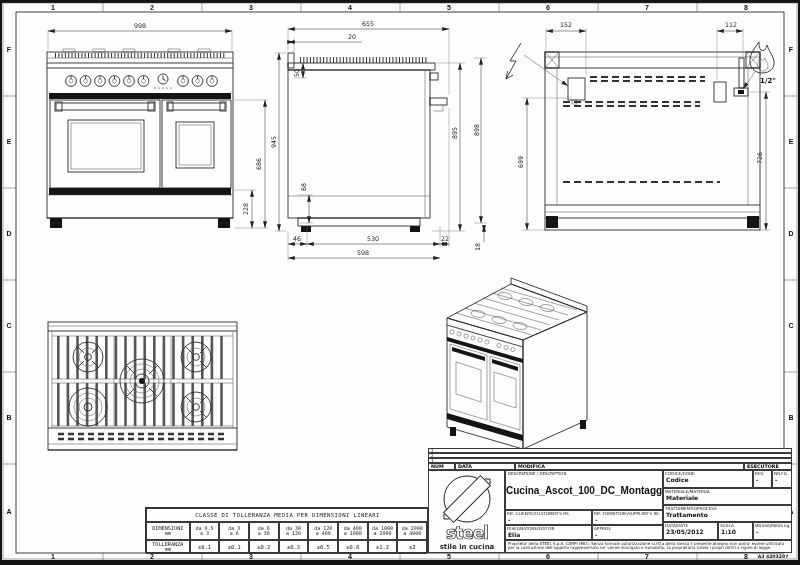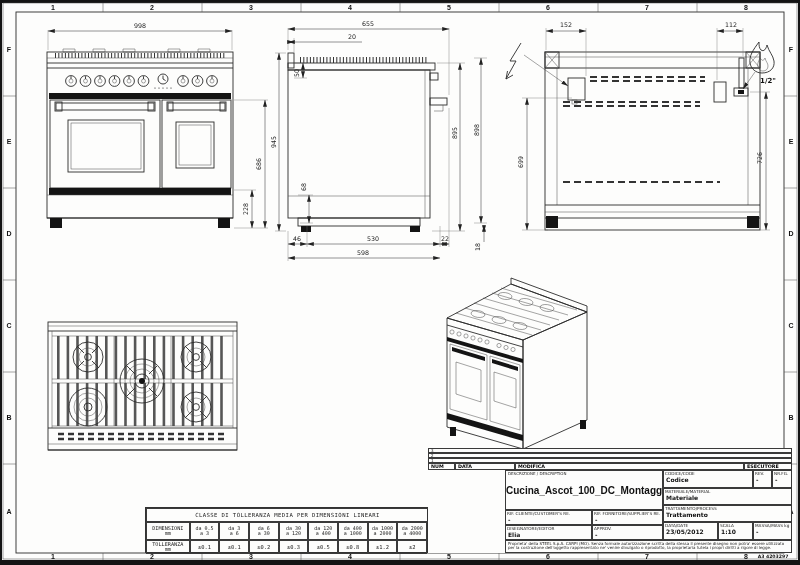--- a/index.html
+++ b/index.html
@@ -422,20 +422,31 @@
     <span class="tiny" style="position:absolute;left:2px;top:0;">2</span>
       </div>
   <div class="cell" style="left:0;top:10px;width:364px;height:5px;">
     <span class="tiny" style="position:absolute;left:2px;top:0;">1</span>
       </div>
   <div class="cell" style="left:0;top:15px;width:27px;height:7px;font-size:4.8px;font-weight:bold;padding-left:2px;">NUM</div>
   <div class="cell" style="left:27px;top:15px;width:60px;height:7px;font-size:4.8px;font-weight:bold;padding-left:2px;">DATA</div>
   <div class="cell" style="left:87px;top:15px;width:229px;height:7px;font-size:4.8px;font-weight:bold;padding-left:2px;">MODIFICA</div>
   <div class="cell" style="left:316px;top:15px;width:48px;height:7px;font-size:4.8px;font-weight:bold;padding-left:2px;">ESECUTORE</div>
 
+  <div class="cell" style="left:0;top:22px;width:77px;height:83px;">
+    <svg width="77" height="83" viewBox="0 0 77 83">
+      <circle cx="38" cy="28" r="23" fill="none" stroke="#222" stroke-width="1"></circle>
+      <path d="M56,8h5v5 M20,48h-5v-5" fill="none" stroke="#222" stroke-width="1"></path>
+      <g transform="rotate(-45 38 28)">
+        <rect x="12" y="21" width="52" height="14" fill="#fdfdfc" stroke="#222" stroke-width="1"></rect>
+      </g>
+      <text x="38" y="68" text-anchor="middle" style="font:bold 17px 'DejaVu Sans',sans-serif;letter-spacing:-1px;" fill="none" stroke="#222" stroke-width=".7">steel</text>
+      <text x="38" y="78" text-anchor="middle" style="font:bold 7px 'DejaVu Sans',sans-serif;" fill="#222">stile in cucina</text>
+    </svg>
+  </div>
 
   <div class="cell" style="left:77px;top:22px;width:158px;height:40px;">
     <div class="tiny" style="padding:1px 2px;">DESCRIZIONE / DESCRIPTION</div>
     <div style="font:bold 10px 'Liberation Sans',sans-serif;text-align:center;margin-top:8px;color:#111;">Cucina_Ascot_100_DC_Montaggio</div>
   </div>
 
   <div class="cell" style="left:77px;top:62px;width:87px;height:15px;">
     <div class="lbl">RIF. CLIENTE/CUSTOMER'S RE.</div>
     <div class="val">-</div>
   </div>

